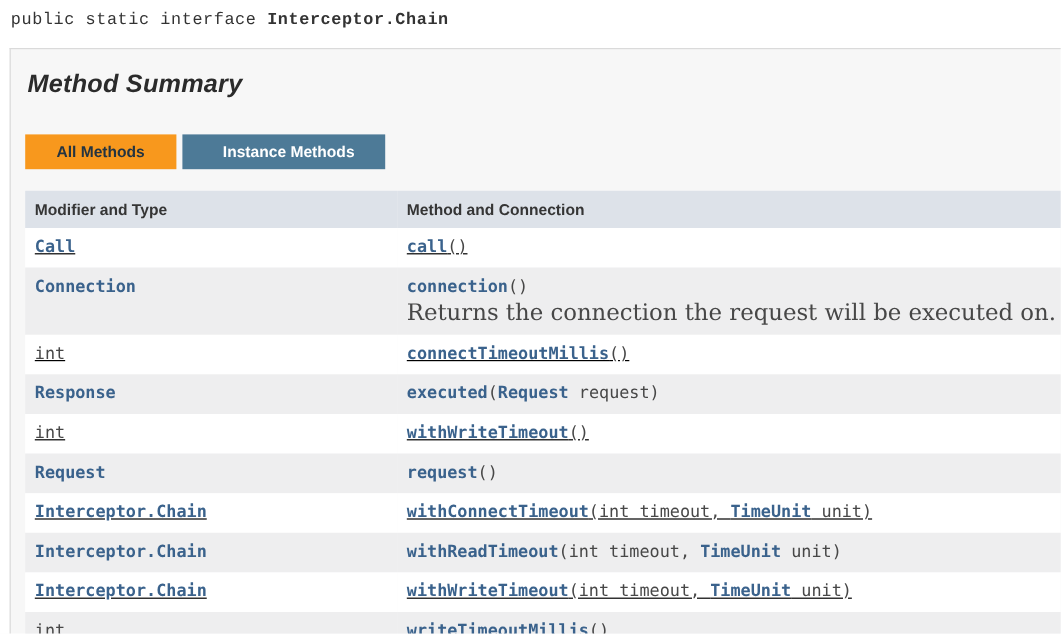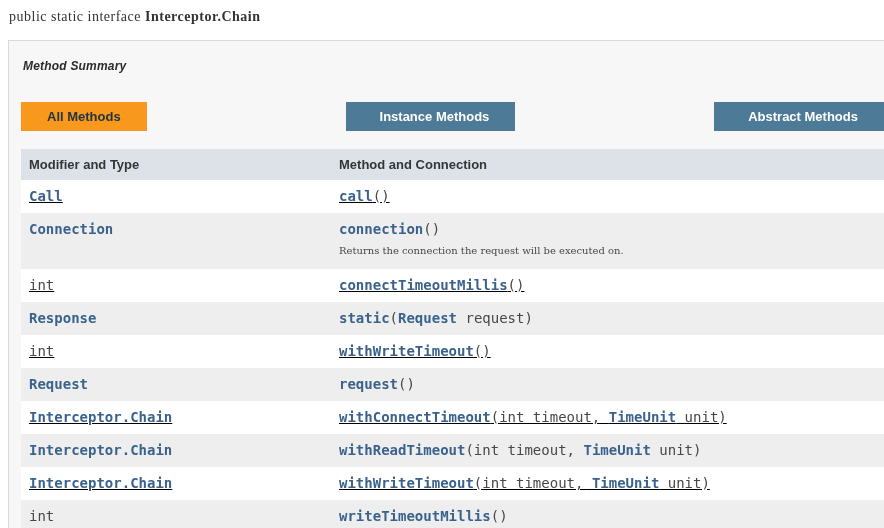--- a/index.html
+++ b/index.html
@@ -1,53 +1,52 @@
 <!DOCTYPE html>
 <html style="--decl-color: #333333; --title-color: #2b2b2b; --panel-bg: #f7f7f7; --panel-border: #dadada; --tab-active-bg: #f8981d; --tab-active-text: #253441; --tab-inactive-bg: #4d7a97; --header-bg: #dde2e9; --header-text: #353535; --alt-row-bg: #eeeeef; --link-color: #3a628c; --code-color: #474747; --desc-color: #474747;"><head>
 <meta charset="utf-8">
 <style>
   * { margin: 0; padding: 0; box-sizing: border-box; }
   html, body { width: 884px; height: 528px; overflow: hidden; background: #ffffff; }
   body { font-family: "Liberation Sans", sans-serif; }
 
   .declaration {
     padding: 9px 0 0 9px;
-    font-family: Liberation Serif, serif;
+    font-family: Liberation Mono, monospace;
     font-size: 14px;
     color: var(--decl-color, #333);
     letter-spacing: 0.5px;
     white-space: pre;
   }
   .decl-name { font-weight: bold; }
 
   .summary-panel {
     margin: 15px 0 0 8px;
     background: var(--panel-bg, #f7f7f7);
     border: 1px solid var(--panel-border, #dadada);
     border-right: none;
     border-bottom: none;
     padding: 16px 0 24px 12px;
     min-height: 486px;
   }
 
   .summary-title {
-    font-size: 12px;
+    font-size: 21px;
     font-weight: bold;
     font-style: italic;
     color: var(--title-color, #2b2b2b);
     margin: 2px 0 0 2px;
     letter-spacing: 0.2px;
   }
 
   .tabs {
     margin-top: 29px;
     display: flex;
     gap: 5px;
     align-items: flex-end;
-    justify-content: space-between;
   }
   .tab {
     font-size: 13px;
     font-weight: bold;
     padding: 7px 26px 7px 26px;
     cursor: pointer;
     white-space: nowrap;
   }
   .tab.active {
     background: var(--tab-active-bg, #f8981d);
@@ -86,37 +85,36 @@
   .summary-table tr.plain { background: #ffffff; text-decoration: underline; }
 
   .code-link {
     color: var(--link-color, #3a628c);
     font-weight: bold;
     text-decoration: none;
     cursor: pointer;
   }
   .desc {
     font-family: "DejaVu Serif", serif;
-    font-size: 10px;
+    font-size: 19px;
     color: var(--desc-color, #474747);
     margin-top: 5px;
     line-height: 18px;
   }
 </style>
 </head>
 <body>
 
 <div class="declaration"><span>public static interface </span><span class="decl-name">Interceptor.Chain</span></div>
 
 <section class="summary-panel">
   <h3 class="summary-title">Method Summary</h3>
   <div class="tabs" id="tabs">
       <span class="tab active">All Methods</span>
       <span class="tab inactive">Instance Methods</span>
-      <span class="tab inactive">Abstract Methods</span>
     </div>
   <table class="summary-table">
     <thead>
       <tr>
         <th class="col-type-h">Modifier and Type</th>
         <th>Method and Connection</th>
       </tr>
     </thead>
     <tbody id="rows">
         <tr class="plain">
@@ -126,21 +124,21 @@
         <tr class="alt">
           <td><span class="code-link">Connection</span></td>
           <td><span class="code-link">connection</span><span>()</span><div class="desc">Returns the connection the request will be executed on.</div></td>
         </tr>
         <tr class="plain">
           <td><span>int</span></td>
           <td><span class="code-link">connectTimeoutMillis</span><span>()</span></td>
         </tr>
         <tr class="alt">
           <td><span class="code-link">Response</span></td>
-          <td><span class="code-link">static</span><span>(</span><span class="code-link">Request</span><span> request)</span></td>
+          <td><span class="code-link">executed</span><span>(</span><span class="code-link">Request</span><span> request)</span></td>
         </tr>
         <tr class="plain">
           <td><span>int</span></td>
           <td><span class="code-link">withWriteTimeout</span><span>()</span></td>
         </tr>
         <tr class="alt">
           <td><span class="code-link">Request</span></td>
           <td><span class="code-link">request</span><span>()</span></td>
         </tr>
         <tr class="plain">

